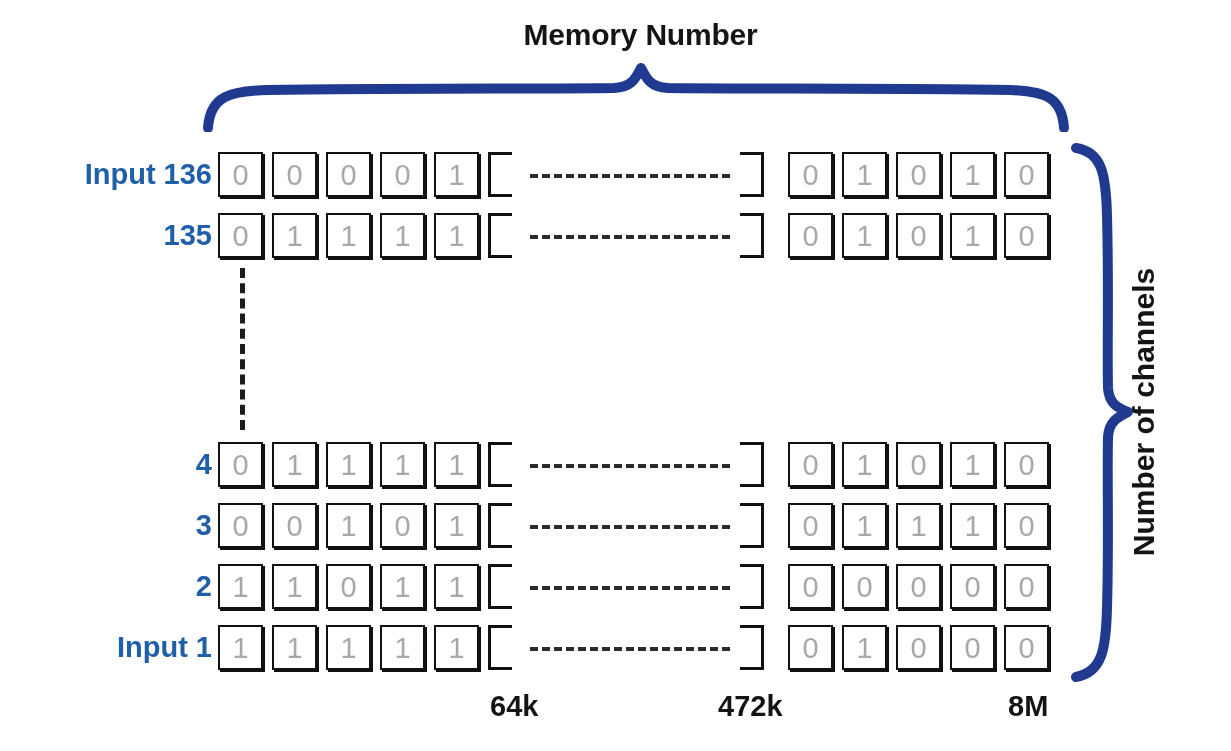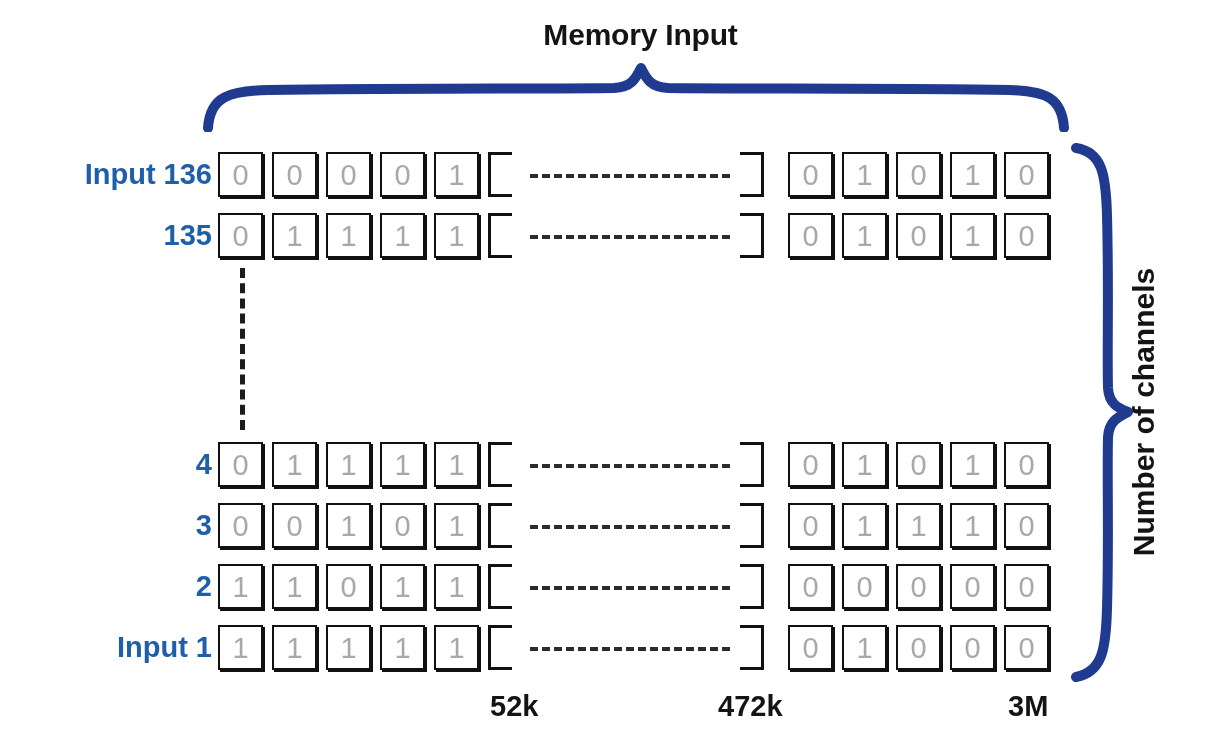--- a/index.html
+++ b/index.html
@@ -125,21 +125,21 @@
     color: #141414;
     white-space: nowrap;
   }
 </style>
 </head>
 <body>
 
 <div id="stage">
 
   <div class="title-top">
-    <span class="title-top-inner">Memory Input</span>
+    <span class="title-top-inner">Memory Number</span>
   </div>
 
   <svg class="brace-svg" id="brace-top-svg" width="890" height="70" viewBox="0 0 890 70" aria-hidden="true">
     <path d="M 18 66
              C 20 34, 40 29, 78 28
              C 200 26, 360 27, 424 26
              C 442 25, 446 16, 451 6
              C 456 16, 460 25, 478 26
              C 545 27, 715 26, 820 28
              C 856 29, 872 36, 874 66" fill="none" stroke="#1f3a8f" stroke-width="10" stroke-linecap="round" stroke-linejoin="round"></path>
@@ -242,18 +242,18 @@
       <div class="bit" style="left: 788px; top: 625px;">0</div>
       <div class="bit" style="left: 842px; top: 625px;">1</div>
       <div class="bit" style="left: 896px; top: 625px;">0</div>
       <div class="bit" style="left: 950px; top: 625px;">0</div>
       <div class="bit" style="left: 1004px; top: 625px;">0</div>
     </div>
 
   <div class="vdots" id="vdots" style="left:240px; top:268px; height:162px;"></div>
 
   <div id="ticks-container">
-      <div class="tick" style="left: 490px; top: 690px;">52k</div>
+      <div class="tick" style="left: 490px; top: 690px;">64k</div>
       <div class="tick" style="left: 718px; top: 690px;">472k</div>
-      <div class="tick" style="left: 1008px; top: 690px;">3M</div>
+      <div class="tick" style="left: 1008px; top: 690px;">8M</div>
     </div>
 
 </div>
 
 </body></html>

